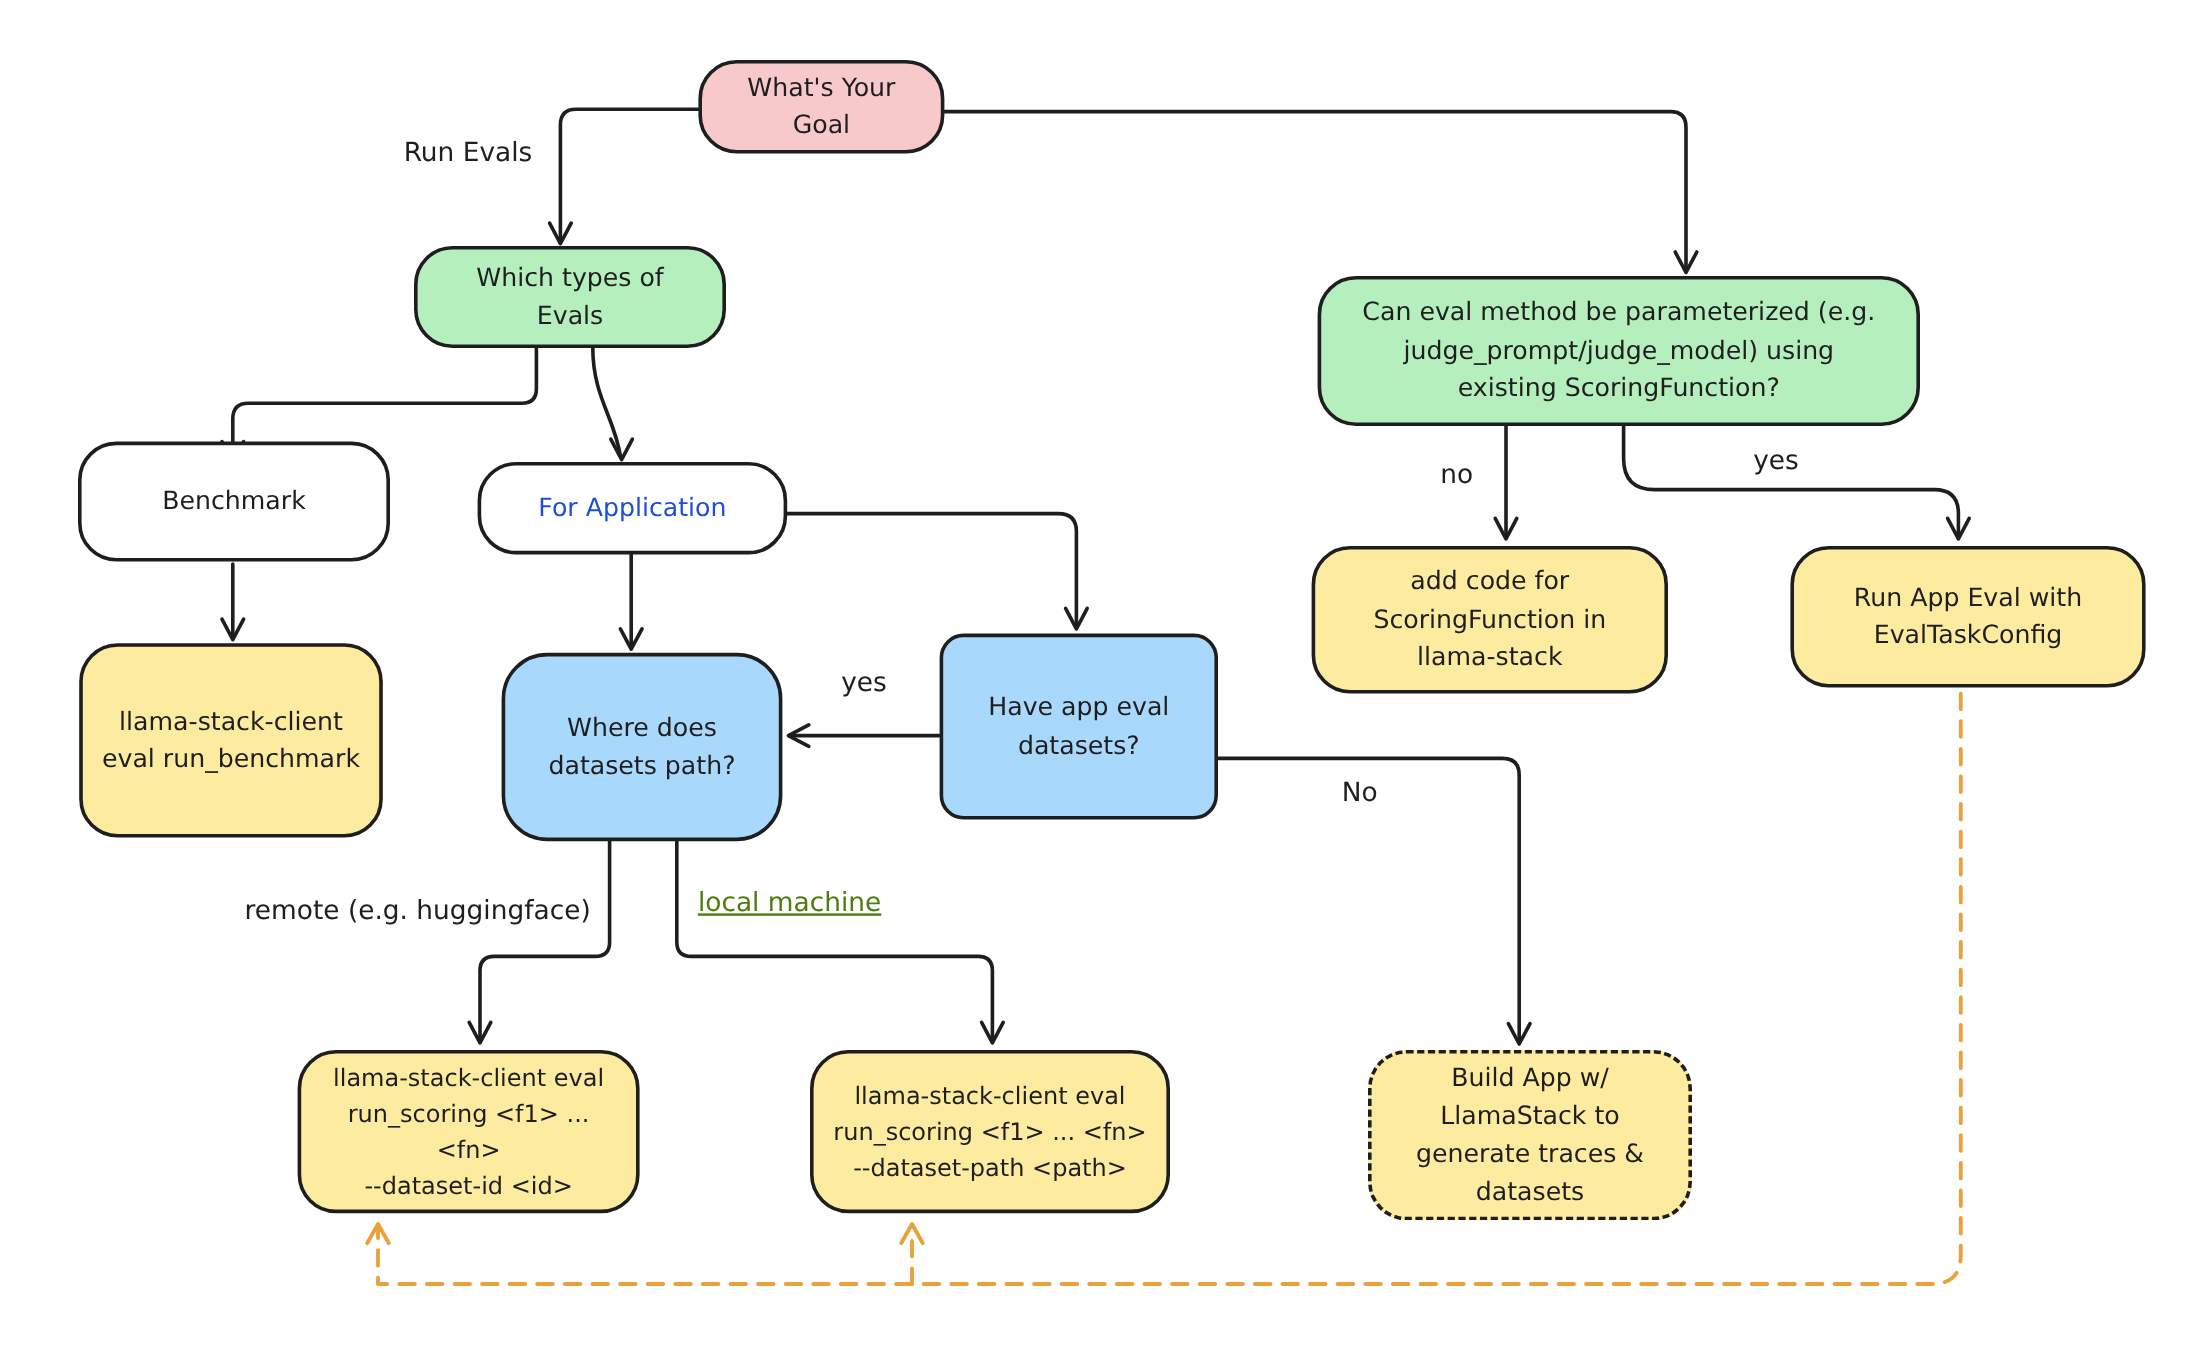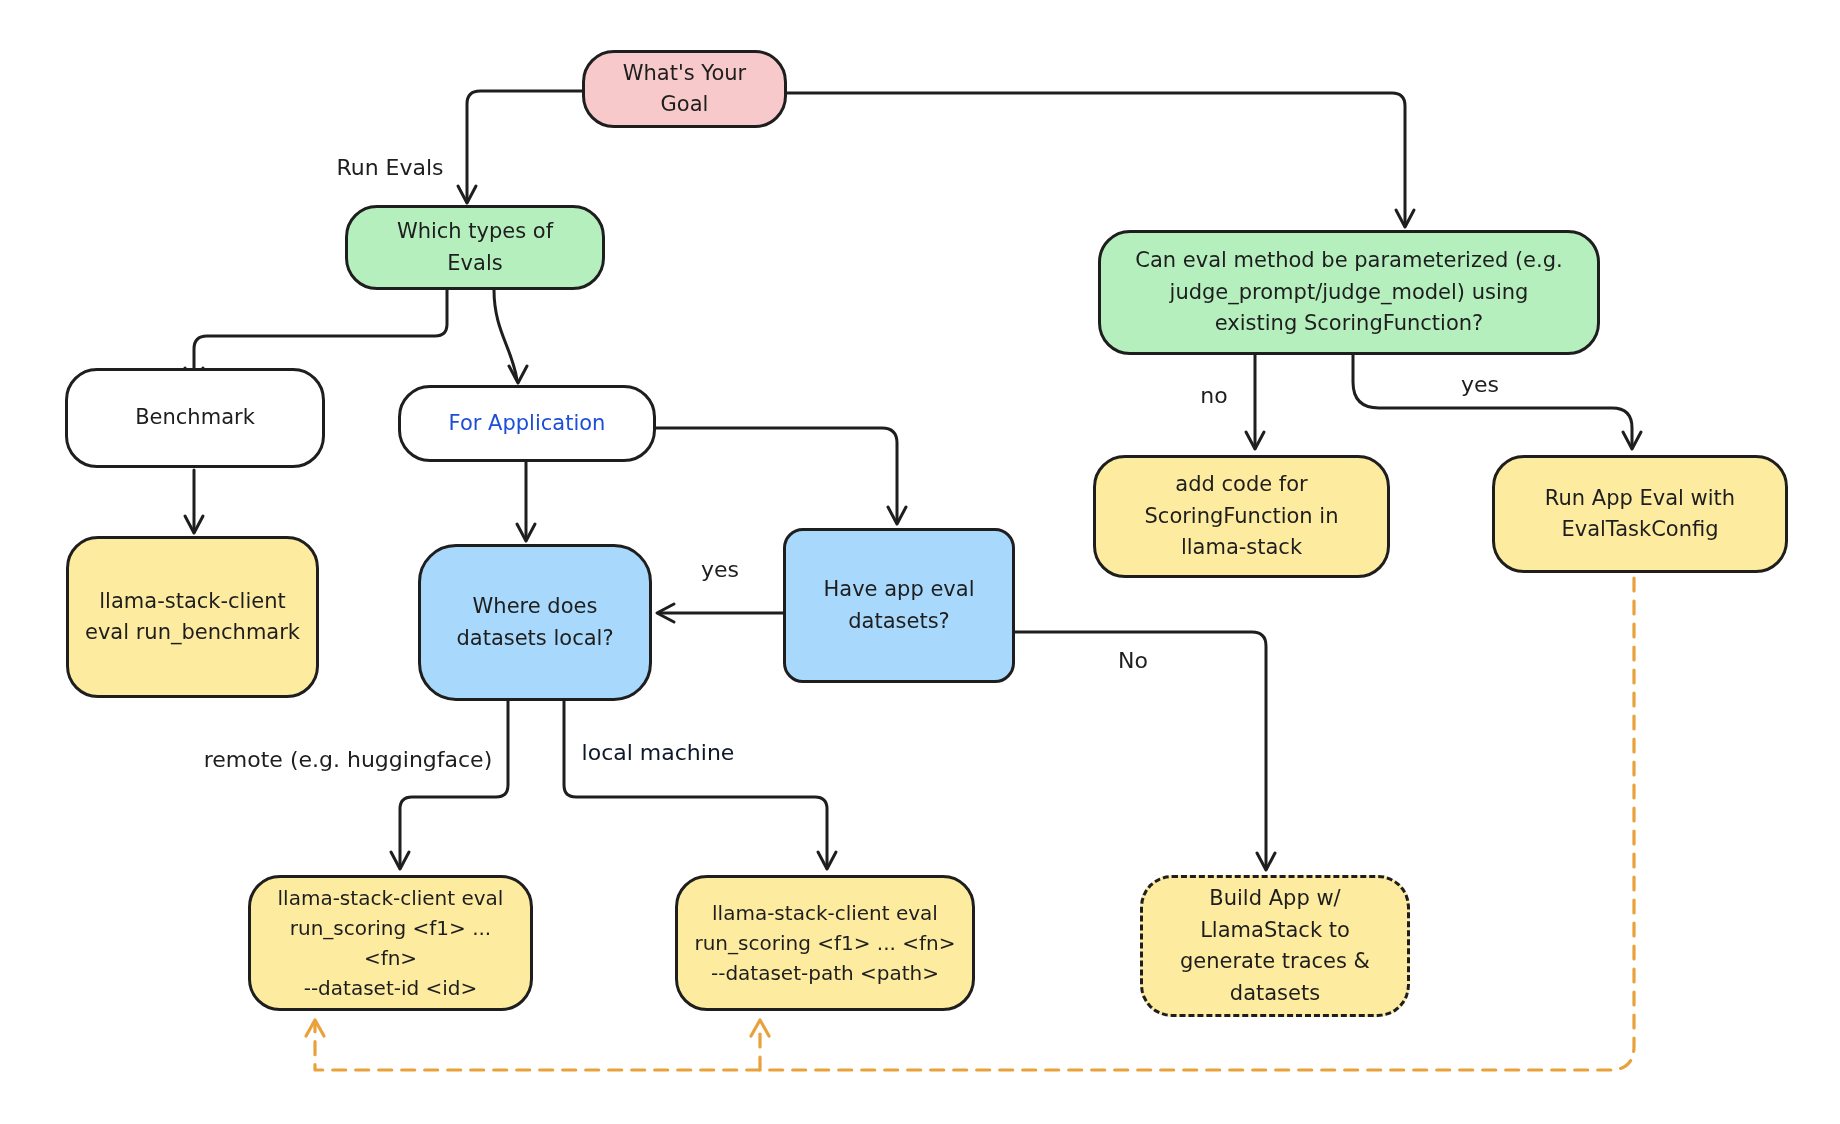--- a/index.html
+++ b/index.html
@@ -109,21 +109,21 @@
 Evals</div>
 
   <div class="node" style="left: 65px; top: 368px; width: 260px; height: 100px; background: rgb(255, 255, 255); border-color: rgb(30, 30, 30); color: rgb(30, 30, 30);">Benchmark</div>
 
   <div class="node" style="left: 398px; top: 385px; width: 258px; height: 77px; background: rgb(255, 255, 255); border-color: rgb(30, 30, 30); color: #1d4ed8;">For Application</div>
 
   <div class="node tall" style="left: 66px; top: 536px; width: 253px; height: 162px; background: rgb(253, 236, 160); border-color: rgb(30, 30, 30); color: rgb(30, 30, 30); border-radius: 32px;">llama-stack-client
 eval run_benchmark</div>
 
   <div class="node tall" style="left: 418px; top: 544px; width: 234px; height: 157px; background: rgb(168, 216, 251); border-color: rgb(30, 30, 30); color: rgb(30, 30, 30);">Where does
-datasets local?</div>
+datasets path?</div>
 
   <div class="node tall" style="left: 783px; top: 528px; width: 232px; height: 155px; background: rgb(168, 216, 251); border-color: rgb(30, 30, 30); color: rgb(30, 30, 30); border-radius: 20px;">Have app eval
 datasets?</div>
 
   <div class="node" style="left: 1098px; top: 230px; width: 502px; height: 125px; background: rgb(181, 239, 190); border-color: rgb(30, 30, 30); color: rgb(30, 30, 30);">Can eval method be parameterized (e.g.
 judge_prompt/judge_model) using
 existing ScoringFunction?</div>
 
   <div class="node" style="left: 1093px; top: 455px; width: 297px; height: 123px; background: rgb(253, 236, 160); border-color: rgb(30, 30, 30); color: rgb(30, 30, 30);">add code for
 ScoringFunction in
@@ -138,28 +138,28 @@
 
   <div class="node cmd" style="left: 675px; top: 875px; width: 300px; height: 136px; background: rgb(253, 236, 160); border-color: rgb(30, 30, 30); color: rgb(30, 30, 30);">llama-stack-client eval
 run_scoring &lt;f1&gt; ... &lt;fn&gt;
 --dataset-path &lt;path&gt;</div>
 
   <div class="node dashed" style="left: 1140px; top: 875px; width: 270px; height: 142px; background: rgb(253, 236, 160); border-color: rgb(30, 30, 30); color: rgb(30, 30, 30);">Build App w/
 LlamaStack to
 generate traces &amp;
 datasets</div>
 
-  <div class="edge-label" style="left: 390px; top: 128px; color: rgb(30, 30, 30); margin-top: 40px;">Run Evals</div>
+  <div class="edge-label" style="left: 390px; top: 128px; color: rgb(30, 30, 30);">Run Evals</div>
 
 
   <div class="edge-label" style="left: 1214px; top: 396px; color: rgb(30, 30, 30);">no</div>
 
   <div class="edge-label" style="left: 1480px; top: 385px; color: rgb(30, 30, 30);">yes</div>
 
   <div class="edge-label" style="left: 720px; top: 570px; color: rgb(30, 30, 30);">yes</div>
 
   <div class="edge-label" style="left: 1133px; top: 661px; color: rgb(30, 30, 30);">No</div>
 
   <div class="edge-label" style="left: 348px; top: 760px; color: rgb(30, 30, 30);">remote (e.g. huggingface)</div>
 
-  <div class="edge-label" style="left: 658px; top: 753px; color: #0f172a;">local machine</div>
+  <div class="edge-label" style="left: 658px; top: 753px; color: #4d7c0f; text-decoration: underline;">local machine</div>
 
 </div>
 
 </body></html>

